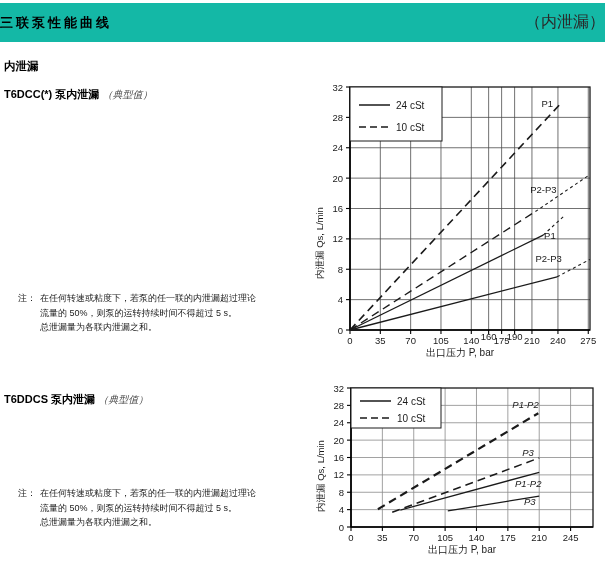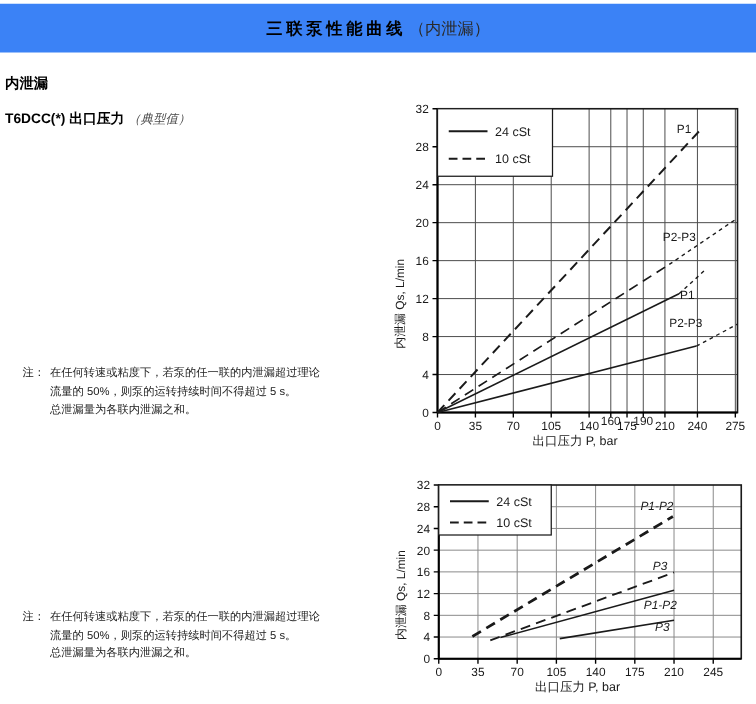--- a/index.html
+++ b/index.html
@@ -1,46 +1,50 @@
 <!DOCTYPE html>
 <html><head>
 <meta charset="utf-8">
 <style>
   html,body{margin:0;padding:0;background:#fff;}
   body{font-family:"Liberation Sans","DejaVu Sans",sans-serif;-webkit-font-smoothing:antialiased;}
   #page{position:relative;width:605px;height:563px;background:#fff;overflow:hidden;}
   .banner{position:absolute;left:0;top:3px;width:605px;height:39px;display:flex;align-items:center;justify-content:center;}
   .banner .t-main{font-weight:bold;font-size:13px;letter-spacing:3px;color:#000;}
-  .banner .t-paren{font-size:13px;color:#2a2a2a;margin-left:2px;}
+  .banner .t-paren{font-size:16px;color:#2a2a2a;margin-left:2px;}
   .sec-head{position:absolute;left:4px;top:59px;font-size:11.5px;font-weight:bold;color:#000;}
   .chart-head{position:absolute;left:4px;font-size:11px;color:#000;}
   .chart-head .hb{font-weight:bold;}
   .chart-head .hs{font-weight:normal;font-size:10px;color:#4a4a4a;font-style:italic;}
   .note{position:absolute;left:18px;display:flex;font-size:9px;line-height:14.5px;color:#222;}
   .note .note-label{white-space:nowrap;margin-right:4px;}
   svg{position:absolute;}
   svg text{font-family:"Liberation Sans","DejaVu Sans",sans-serif;fill:#1a1a1a;}
 </style>
 </head>
 <body>
 
 <div id="page">
 
-  <div class="banner" style="background: #3b82f6;">
+  <div class="banner" style="background: #14b8a6; justify-content: space-between;">
     <span class="t-main">三联泵性能曲线</span>
     <span class="t-paren">（内泄漏）</span>
   </div>
 
   <div class="sec-head">内泄漏</div>
 
   <div class="chart-head" style="top:87px;">
-    <span class="hb">T6DCC(*) 出口压力</span>
+    <span class="hb">T6DCC(*) 泵内泄漏</span>
     <span class="hs">（典型值）</span>
   </div>
 
+  <div class="chart-head" style="top:392px;">
+    <span class="hb">T6DDCS 泵内泄漏</span>
+    <span class="hs">（典型值）</span>
+  </div>
 
   <div class="note" style="top:291px;">
     <span class="note-label">注：</span>
     <div class="note-lines">
       <div>在任何转速或粘度下，若泵的任一联的内泄漏超过理论</div>
       <div>流量的 50%，则泵的运转持续时间不得超过 5 s。</div>
       <div>总泄漏量为各联内泄漏之和。</div>
     </div>
   </div>
 

